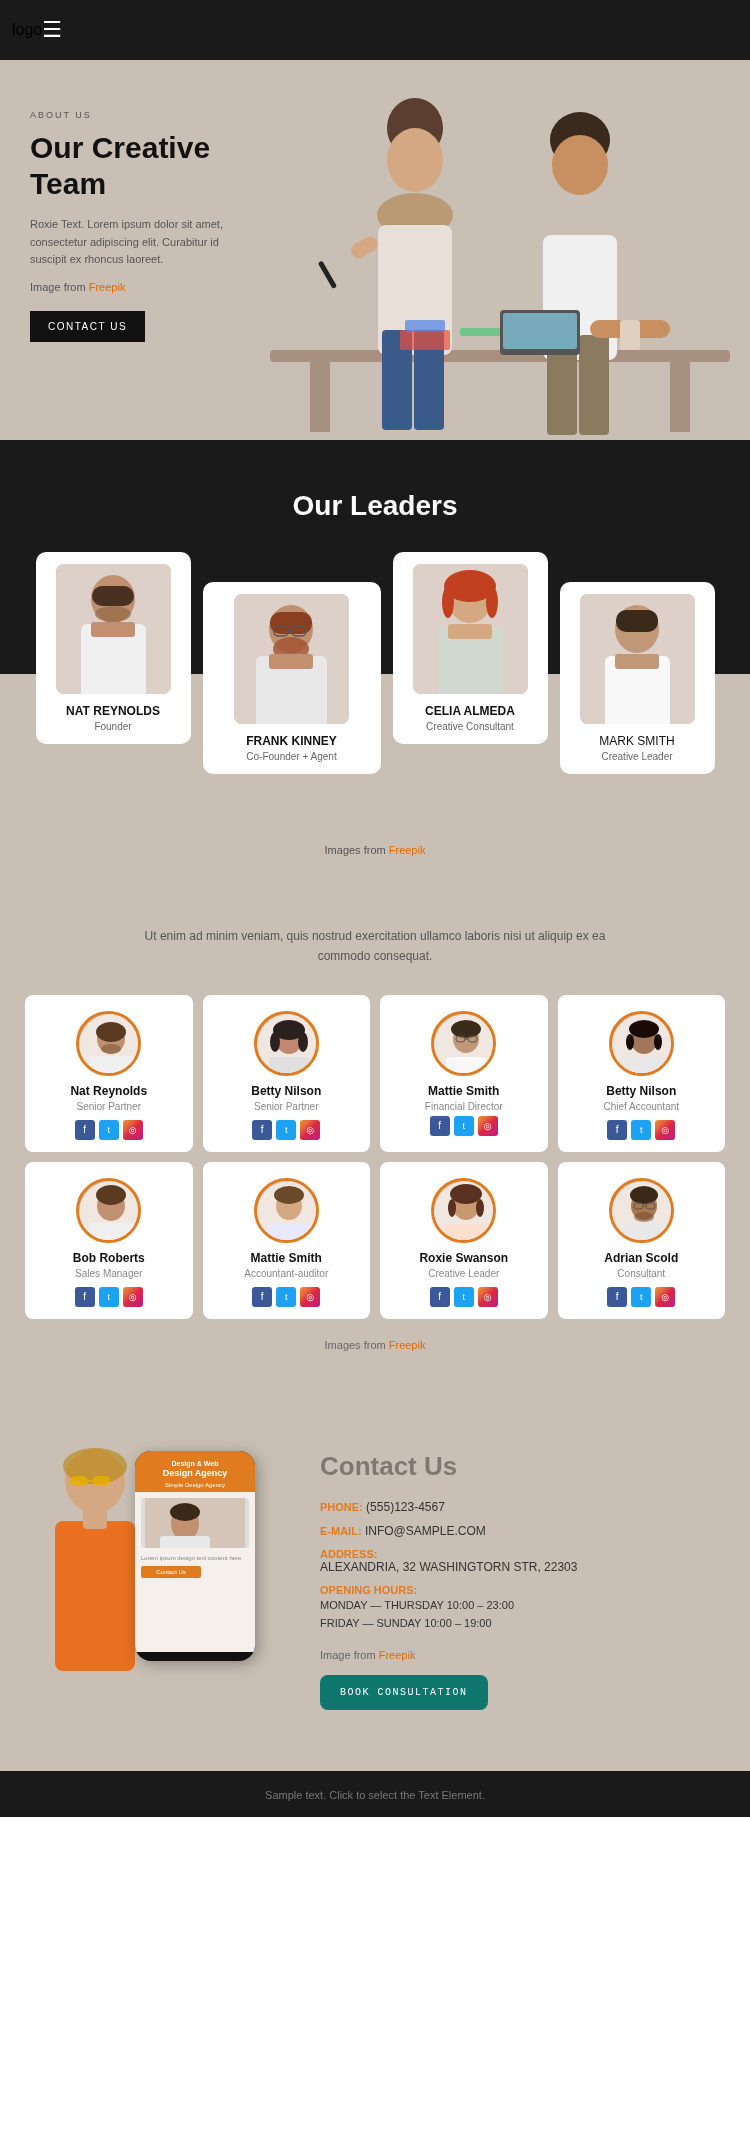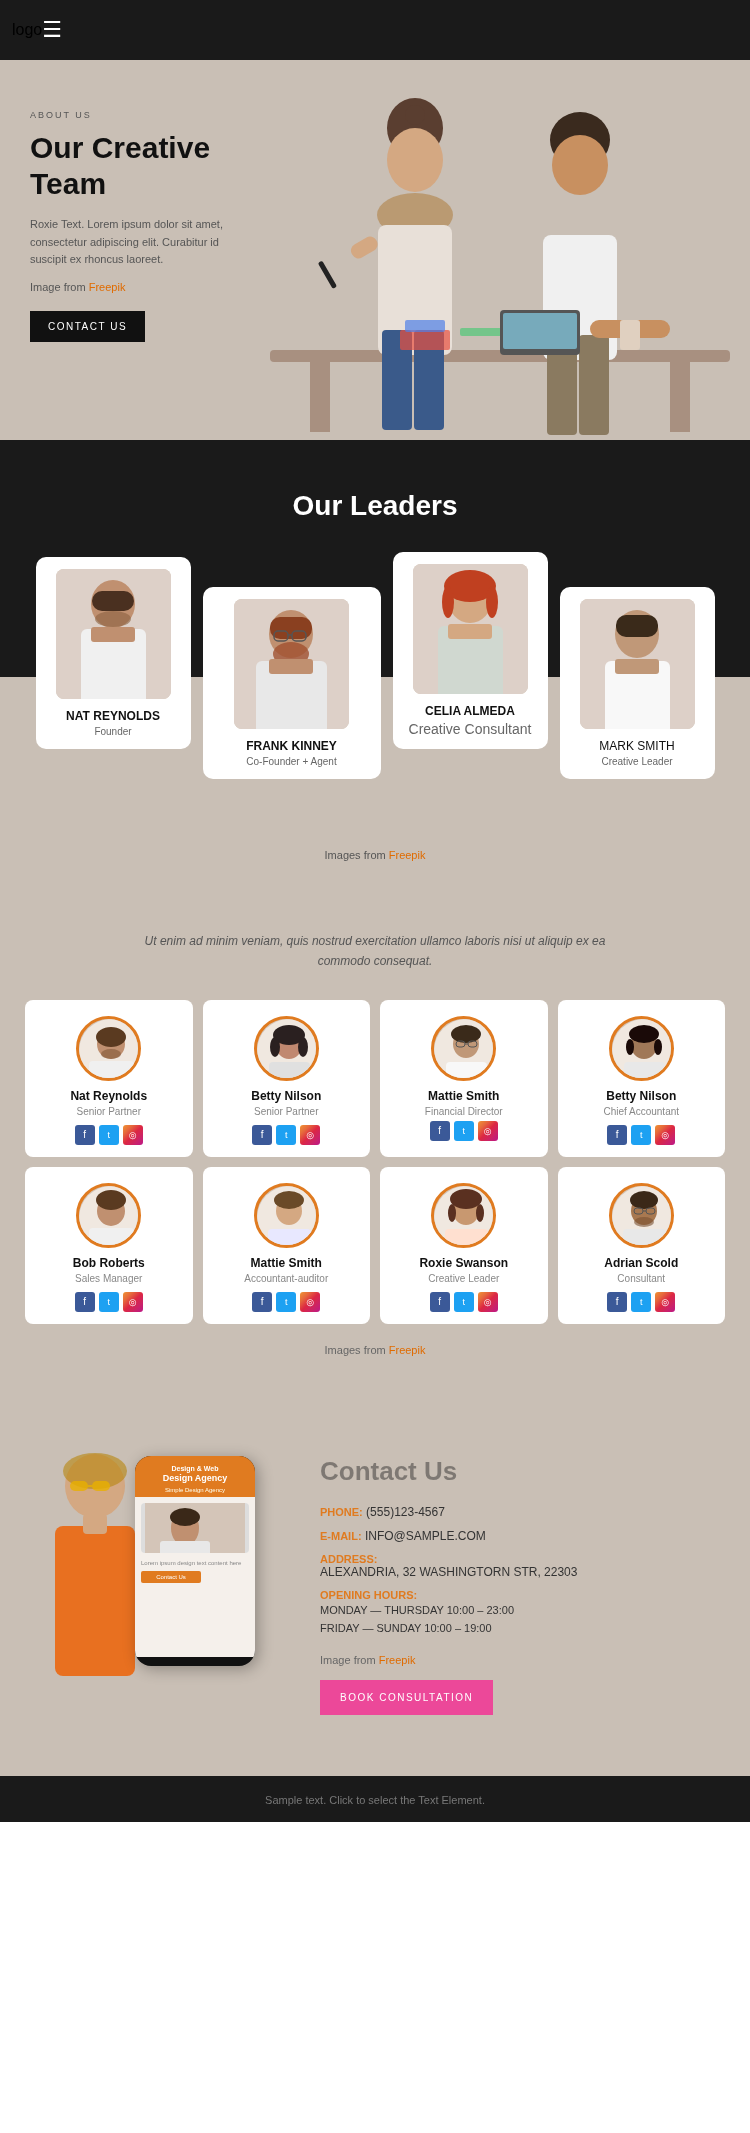--- a/index.html
+++ b/index.html
@@ -132,21 +132,21 @@
 
             <ellipse cx="57" cy="35" rx="22" ry="24" fill="#d4a882"></ellipse>
             <ellipse cx="57" cy="22" rx="26" ry="16" fill="#c04020"></ellipse>
             <ellipse cx="35" cy="38" rx="6" ry="16" fill="#c04020"></ellipse>
             <ellipse cx="79" cy="38" rx="6" ry="16" fill="#c04020"></ellipse>
             <rect x="25" y="62" width="65" height="80" rx="6" fill="#d0d8d0"></rect>
             <rect x="35" y="60" width="44" height="15" rx="3" fill="#d4a882"></rect>
           </svg>
         </div>
         <div style="font-size:12px;font-weight:700;color:#111;text-transform:uppercase;margin-bottom:3px;">CELIA ALMEDA</div>
-        <div style="font-size:14px;color:#666;">Creative Consultant</div>
+        <div style="font-size:10px;color:#666;">Creative Consultant</div>
       </div>
 
       <div style="background:#fff;border-radius:10px;padding:12px 10px 12px 10px;text-align:center;width:155px;flex-shrink:0;margin-bottom:0px;">
         <div style="width:115px;height:130px;border-radius:8px;margin:0 auto 10px auto;overflow:hidden;background:#d4c5b8;">
           <svg width="115" height="130" viewBox="0 0 115 130" xmlns="http://www.w3.org/2000/svg">
             <rect width="115" height="130" fill="#ddd0c8"></rect>
 
             <ellipse cx="57" cy="35" rx="22" ry="24" fill="#c09878"></ellipse>
             <rect x="36" y="16" width="42" height="22" rx="10" fill="#3a2a1a"></rect>
             <rect x="25" y="62" width="65" height="80" rx="6" fill="#f8f8f8"></rect>
@@ -161,21 +161,21 @@
   </div>
 
   <div style="background:#c9bfb5;padding:70px 0 30px 0;text-align:center;">
     <p style="font-size:11px;color:#555;">
       <span>Images from</span> <a href="#" style="color:#e06b00;text-decoration:none;">Freepik</a>
     </p>
   </div>
 </section>
 
 <section style="background:#c9bfb5;padding:40px 25px 20px 25px;">
-  <p style="font-size:12px;color:#555;text-align:center;max-width:480px;margin:0 auto 28px auto;line-height:1.7;font-style:italic;">Ut enim ad minim veniam, quis nostrud exercitation ullamco laboris nisi ut aliquip ex ea commodo consequat.</p>
+  <p style="font-size:12px;color:#555;text-align:center;max-width:480px;margin:0 auto 28px auto;line-height:1.7;">Ut enim ad minim veniam, quis nostrud exercitation ullamco laboris nisi ut aliquip ex ea commodo consequat.</p>
 
   <div style="display:grid;grid-template-columns:repeat(4,1fr);gap:10px;margin-bottom:20px;">
 
     <div style="background:#fff;border-radius:8px;padding:16px 8px 12px 8px;text-align:center;">
       <div style="width:65px;height:65px;border-radius:50%;border:3px solid #e07b20;margin:0 auto;overflow:hidden;background:#d4c5b8;">
         <svg width="65" height="65" viewBox="0 0 65 65" xmlns="http://www.w3.org/2000/svg">
           <rect width="65" height="65" fill="#f0e8e0" rx="32"></rect>
           <ellipse cx="32" cy="25" rx="14" ry="15" fill="#c09070"></ellipse>
           <ellipse cx="32" cy="18" rx="15" ry="10" fill="#5a3a20"></ellipse>
           <ellipse cx="32" cy="35" rx="10" ry="5" fill="#8a6040" opacity="0.7"></ellipse>
@@ -393,19 +393,19 @@
     <div style="font-size:12px;color:#333;margin-bottom:16px;">
         <span style="font-weight:700;color:#e07b20;font-size:11px;text-transform:uppercase;display:block;">OPENING HOURS:</span>
         <div style="line-height:1.7;font-size:11px;">MONDAY — THURSDAY 10:00 – 23:00</div>
         <div style="line-height:1.7;font-size:11px;">FRIDAY — SUNDAY 10:00 – 19:00</div>
       </div>
     
     <p style="font-size:11px;color:#666;margin-bottom:14px;">
       <span>Image from</span> <a href="#" style="color:#e06b00;text-decoration:none;">Freepik</a>
     </p>
     
-    <button style="background:#ec4899;color:#fff;border:none;padding:12px 20px;font-size:10px;letter-spacing:1.5px;text-transform:uppercase;cursor:pointer;border-radius:0;">BOOK CONSULTATION</button>
+    <button style="background:#0f766e;color:#fff;border:none;padding:12px 20px;font-size:10px;letter-spacing:1.5px;text-transform:uppercase;cursor:pointer;border-radius:8px;font-family:Liberation Mono, monospace;">BOOK CONSULTATION</button>
   </div>
 </section>
 
 <footer style="background:#1a1a1a;padding:14px;text-align:center;">
   <span style="font-size:11px;color:#777;">Sample text. Click to select the Text Element.</span>
 </footer>
 
 </body></html>

